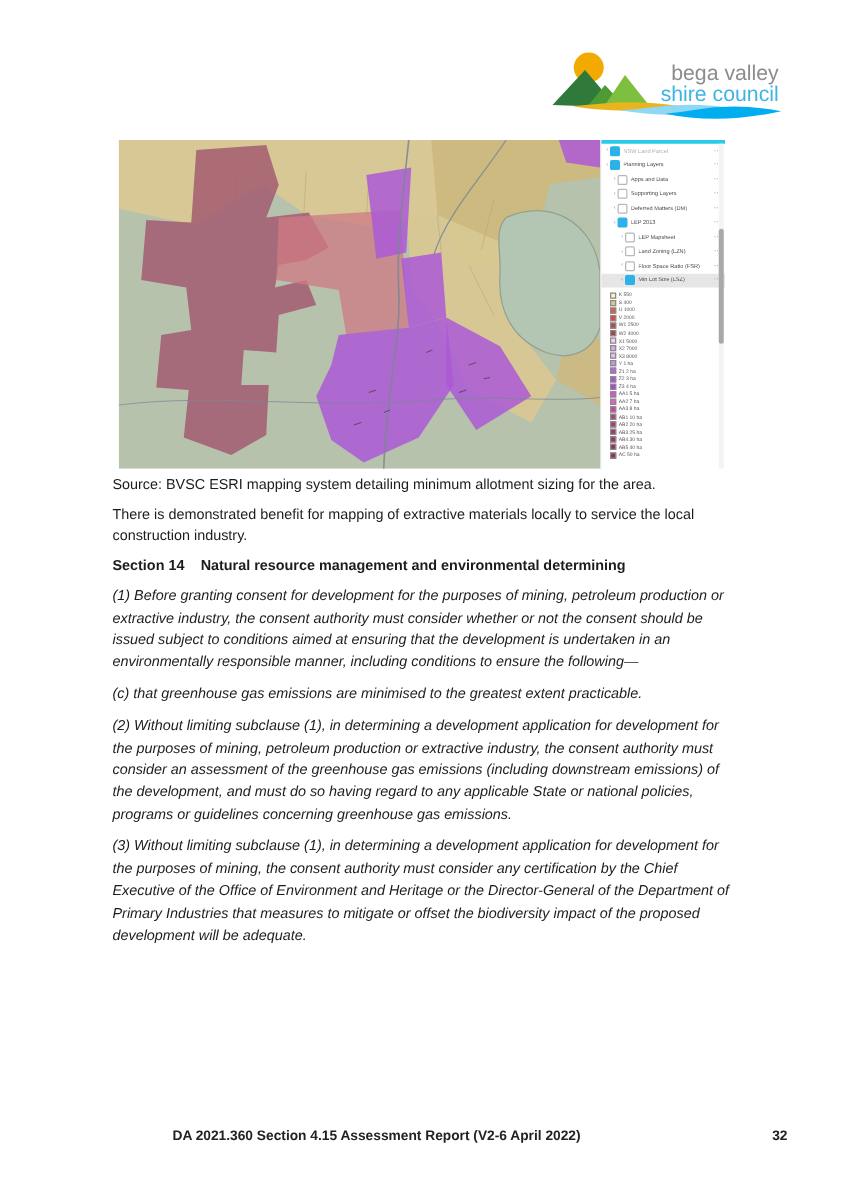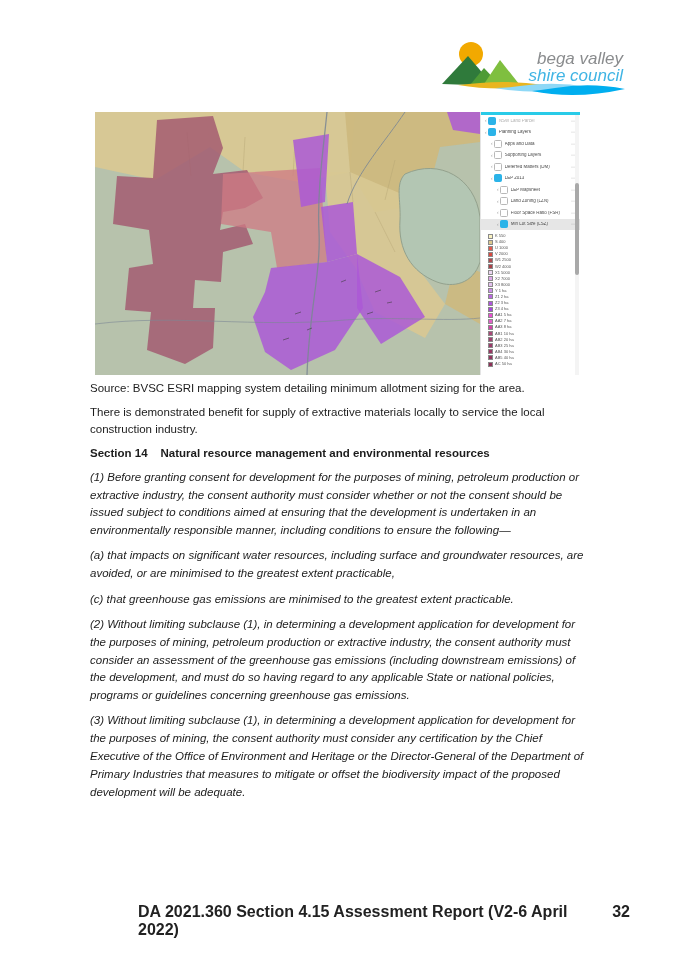--- a/index.html
+++ b/index.html
@@ -1,21 +1,21 @@
 <!DOCTYPE html>
 <html><head>
 <meta charset="utf-8">
 <style>
   html,body{margin:0;padding:0;}
   body{
     width:675px;height:953px;position:relative;background:#ffffff;
     font-family:"Liberation Sans",sans-serif;color:#1f1f1f;overflow:hidden;
   }
   
-  .logo{position:absolute;top:38px;right:50px;width:185px;height:60px;font-style:italic;}
+  .logo{position:absolute;top:38px;right:50px;width:185px;height:60px;}
   
   .figure{position:absolute;left:95px;top:112px;width:485px;height:263px;display:flex;}
   .map-canvas{width:385px;height:263px;}
   .legend-panel{
     position:relative;width:100px;height:263px;background:#ffffff;
     border-left:1px solid #e4e4e4;box-sizing:border-box;overflow:hidden;
   }
   .legend-topbar{height:3px;background:#29cbe8;width:100%;}
   .layer-row{
     display:flex;align-items:center;height:11.5px;padding:0 3px 0 4px;
@@ -49,21 +49,21 @@
     font-size:11.5px;line-height:1.44;color:#1c1c1c;
   }
   .textblock p{margin:0 0 7.5px 0;}
   .sec-heading{font-weight:bold;margin:2px 0 8px 0;font-size:11.5px;}
   .sec-heading .gap{display:inline-block;width:13px;}
   .clause{font-style:italic;line-height:1.55;margin:0 0 8px 0;}
   
   .footer{
     position:absolute;left:90px;top:903px;width:492px;
     display:flex;justify-content:space-between;
-    font-weight:bold;font-size:16px;color:#222;padding-left:48px;
+    font-weight:bold;font-size:11px;color:#222;padding-left:48px;
   }
 </style>
 </head>
 <body>
 
 <div class="logo">
   <svg width="185" height="60" viewBox="0 0 185 60">
     <circle cx="31" cy="16" r="12" fill="#F2A900"></circle>
     <path d="M2,46 L28,18 L40,32 L47,42 L30,47 Z" fill="#2F7A3B"></path>
     <path d="M30,47 L44,30 L58,45 Z" fill="#4E9B35"></path>
@@ -285,30 +285,29 @@
         </div>
       </div>
 
     <div class="scroll-track"></div>
     <div class="scroll-thumb"></div>
   </div>
 </div>
 
 <div class="textblock">
   <p>Source: BVSC ESRI mapping system detailing minimum allotment sizing for the area.</p>
-  <p>There is demonstrated benefit for supply of extractive materials locally to service the local construction industry.</p>
+  <p>There is demonstrated benefit for mapping of extractive materials locally to service the local construction industry.</p>
 
   <p class="sec-heading">
-    <span>Section 14</span><span class="gap"></span><span>Natural resource management and environmental resources</span>
+    <span>Section 14</span><span class="gap"></span><span>Natural resource management and environmental determining</span>
   </p>
 
   <div>
 
   <p class="clause">(1)  Before granting consent for development for the purposes of mining, petroleum production or extractive industry, the consent authority must consider whether or not the consent should be issued subject to conditions aimed at ensuring that the development is undertaken in an environmentally responsible manner, including conditions to ensure the following—</p>
-      <p class="clause">(a)  that impacts on significant water resources, including surface and groundwater resources, are avoided, or are minimised to the greatest extent practicable,</p>
       <p class="clause">(c)  that greenhouse gas emissions are minimised to the greatest extent practicable.</p>
       <p class="clause">(2)  Without limiting subclause (1), in determining a development application for development for the purposes of mining, petroleum production or extractive industry, the consent authority must consider an assessment of the greenhouse gas emissions (including downstream emissions) of the development, and must do so having regard to any applicable State or national policies, programs or guidelines concerning greenhouse gas emissions.</p>
       <p class="clause">(3)  Without limiting subclause (1), in determining a development application for development for the purposes of mining, the consent authority must consider any certification by the Chief Executive of the Office of Environment and Heritage or the Director-General of the Department of Primary Industries that measures to mitigate or offset the biodiversity impact of the proposed development will be adequate.</p>
     </div>
 </div>
 
 <div class="footer">
   <span>DA 2021.360 Section 4.15 Assessment Report (V2-6 April 2022)</span>
   <span>32</span>
 </div>

